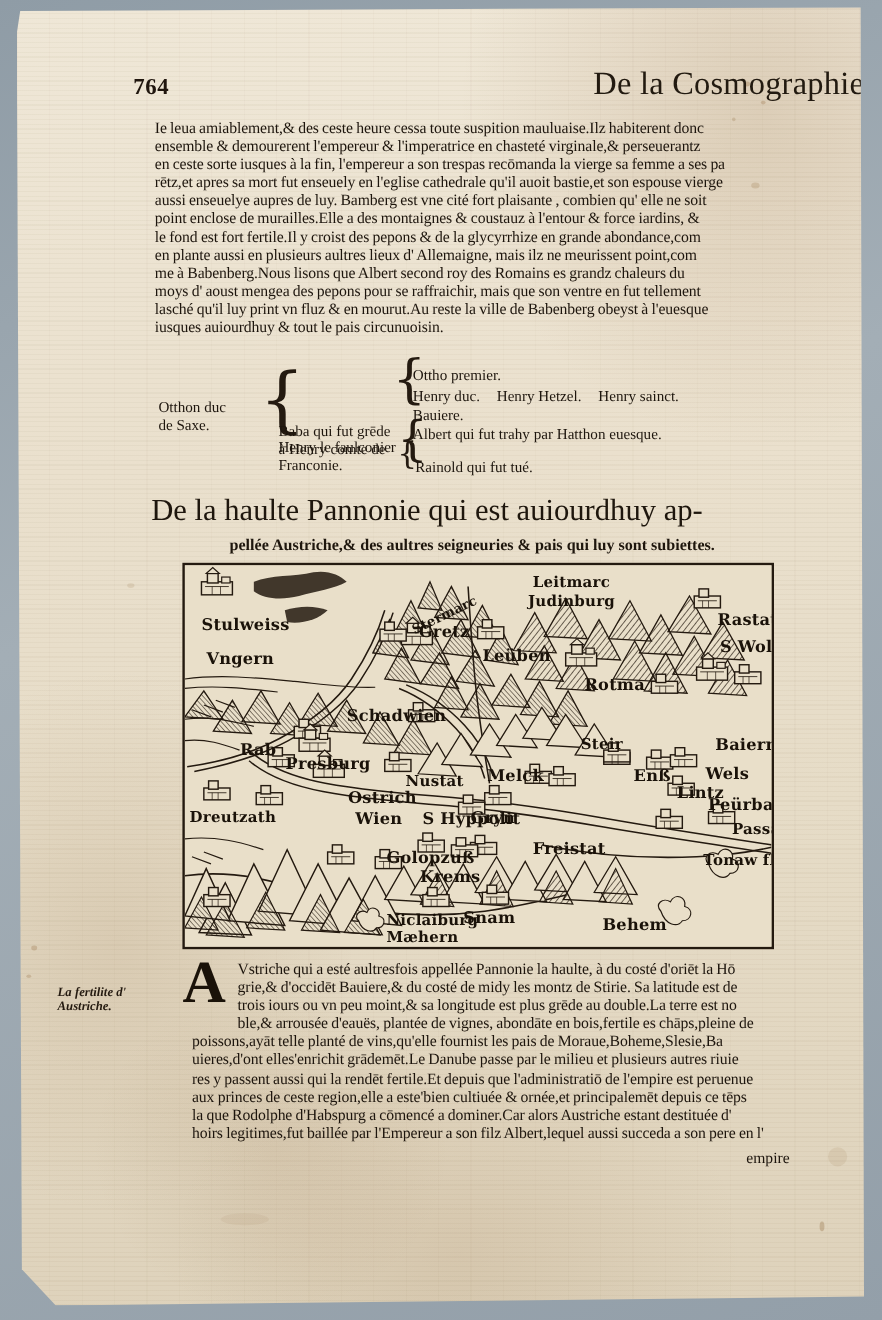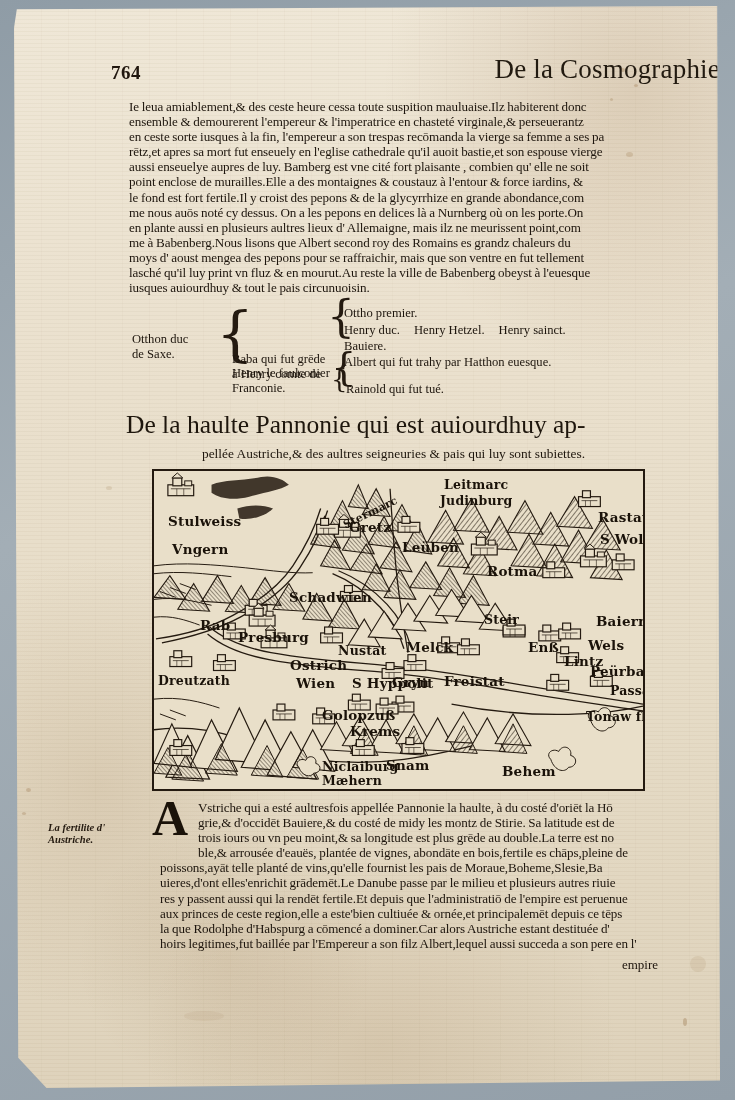--- a/index.html
+++ b/index.html
@@ -98,21 +98,21 @@
 
   
   #chapter-heading {
     position: absolute; left: 112px; width: 535px; top: 404px;
     font-size: 25.5px; line-height: 29px; color: #1e160d;
     letter-spacing: 0px;
   }
   #chapter-sub {
     position: absolute; left: 112px; width: 535px; top: 440px;
     text-align: center;
-    font-size: 13.4px; color: #1e160d;
+    font-size: 13.4px; color: #1e160d; font-weight: bold;
   }
 
   
   #map-figure {
     position: absolute; left: 138px; top: 463px;
     width: 493px; height: 322px;
     border: 2.5px solid #241a10;
     background: #e9dfc9;
     overflow: hidden;
   }
@@ -184,21 +184,20 @@
     <div class="running-head">De la Cosmographie</div>
 
     <div class="bodyblock" id="para1">
       <span class="ln">Ie leua amiablement,&amp; des ceste heure cessa toute suspition mauluaise.Ilz habiterent donc</span>
       <span class="ln">ensemble &amp; demourerent l'empereur &amp; l'imperatrice en chasteté virginale,&amp; perseuerantz</span>
       <span class="ln">en ceste sorte iusques à la fin, l'empereur a son trespas recōmanda la vierge sa femme a ses pa</span>
       <span class="ln">rētz,et apres sa mort fut enseuely en l'eglise cathedrale qu'il auoit bastie,et son espouse vierge</span>
       <span class="ln">aussi enseuelye aupres de luy. Bamberg est vne cité fort plaisante , combien qu' elle ne soit</span>
       <span class="ln">point enclose de murailles.Elle a des montaignes &amp; coustauz à l'entour &amp; force iardins, &amp;</span>
       <span class="ln">le fond est fort fertile.Il y croist des pepons &amp; de la glycyrrhize en grande abondance,com</span>
-      <span class="ln">me nous auōs noté cy dessus. On a les pepons en delices là a Nurnberg où on les porte.On</span>
       <span class="ln">en plante aussi en plusieurs aultres lieux d' Allemaigne, mais ilz ne meurissent point,com</span>
       <span class="ln">me à Babenberg.Nous lisons que  Albert second roy des Romains es grandz chaleurs du</span>
       <span class="ln">moys d' aoust mengea des pepons pour se raffraichir, mais que son ventre en fut tellement</span>
       <span class="ln">lasché qu'il luy print vn fluz &amp; en mourut.Au reste la ville de Babenberg obeyst à l'euesque</span>
       <span class="ln">iusques auiourdhuy &amp; tout le pais circunuoisin.</span>
     </div>
 
     <div id="genealogy">
       <div class="root">
         <div>Otthon duc</div>
@@ -448,21 +447,21 @@
       <span class="mlabel big" style="left:374px;top:168px">Enß</span>
       <span class="mlabel big" style="left:442px;top:142px">Baiern</span>
       <span class="mlabel big" style="left:434px;top:166px">Wels</span>
       <span class="mlabel big" style="left:410px;top:182px">Lintz</span>
       <span class="mlabel big" style="left:436px;top:192px">Peürbach</span>
       <span class="mlabel reg" style="left:4px;top:202px">Dreutzath</span>
       <span class="mlabel big" style="left:136px;top:186px">Ostrich</span>
       <span class="mlabel big" style="left:142px;top:204px">Wien</span>
       <span class="mlabel big" style="left:198px;top:204px">S Hyppolit</span>
       <span class="mlabel big" style="left:238px;top:203px">Gryn</span>
-      <span class="mlabel big" style="left:290px;top:202px">Freistat</span>
+      <span class="mlabel big" style="left:290px;top:229px">Freistat</span>
       <span class="mlabel reg" style="left:456px;top:212px">Passau</span>
       <span class="mlabel big" style="left:168px;top:236px">Golopzuß</span>
       <span class="mlabel big" style="left:196px;top:252px">Krems</span>
       <span class="mlabel reg" style="left:432px;top:238px">Tonaw fl.</span>
       <span class="mlabel reg" style="left:168px;top:288px">Niclaiburg</span>
       <span class="mlabel big" style="left:232px;top:286px">Snam</span>
       <span class="mlabel reg" style="left:168px;top:302px">Mæhern</span>
       <span class="mlabel big" style="left:348px;top:292px">Behem</span>
     </div>
 

